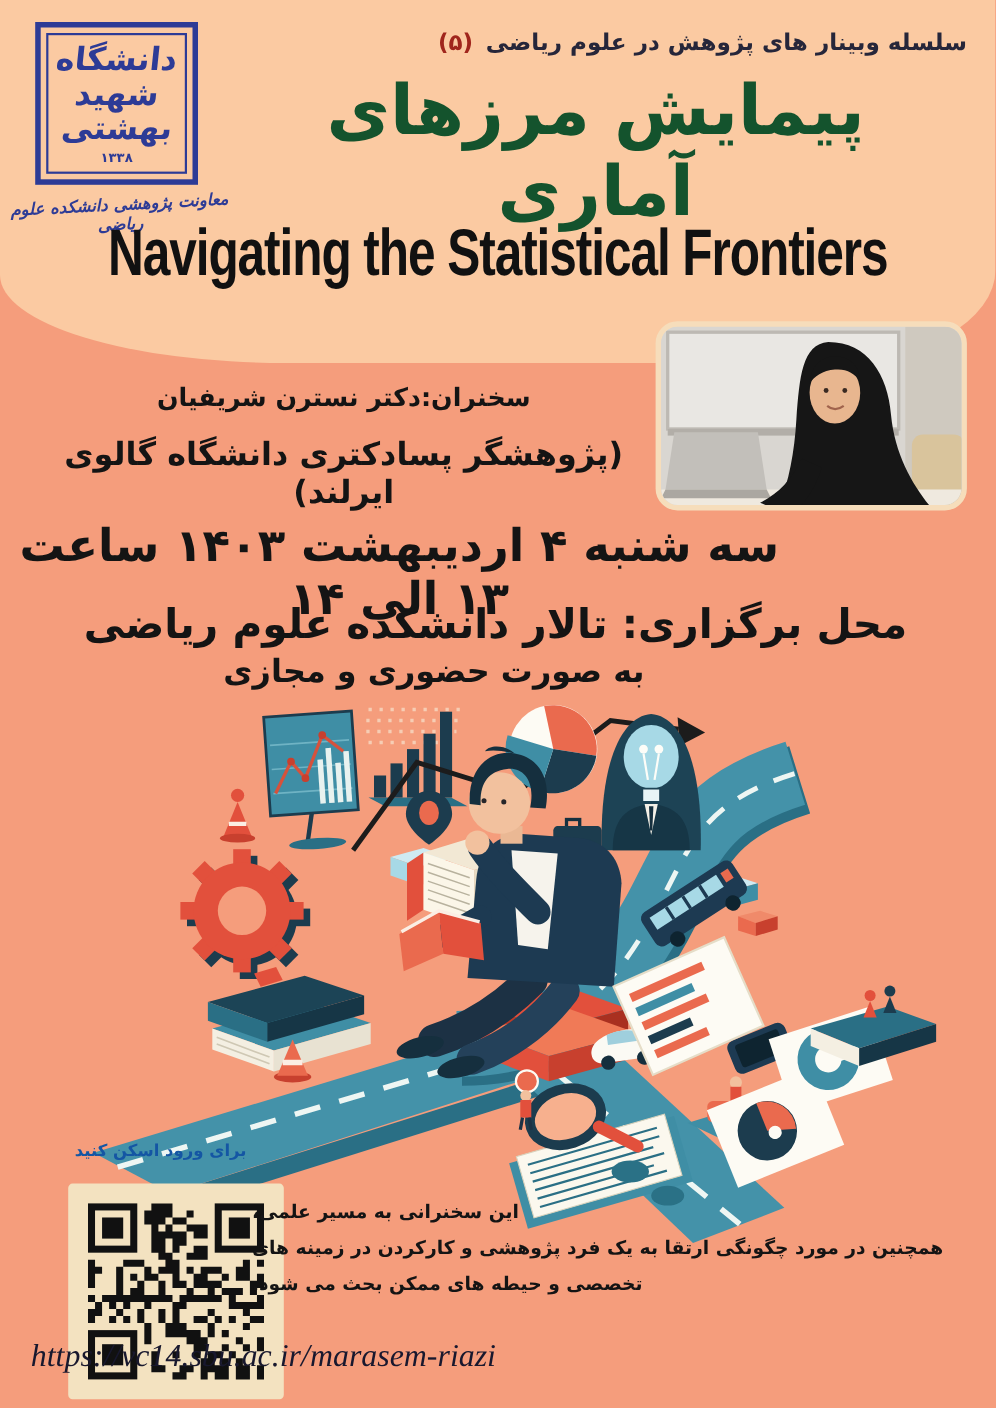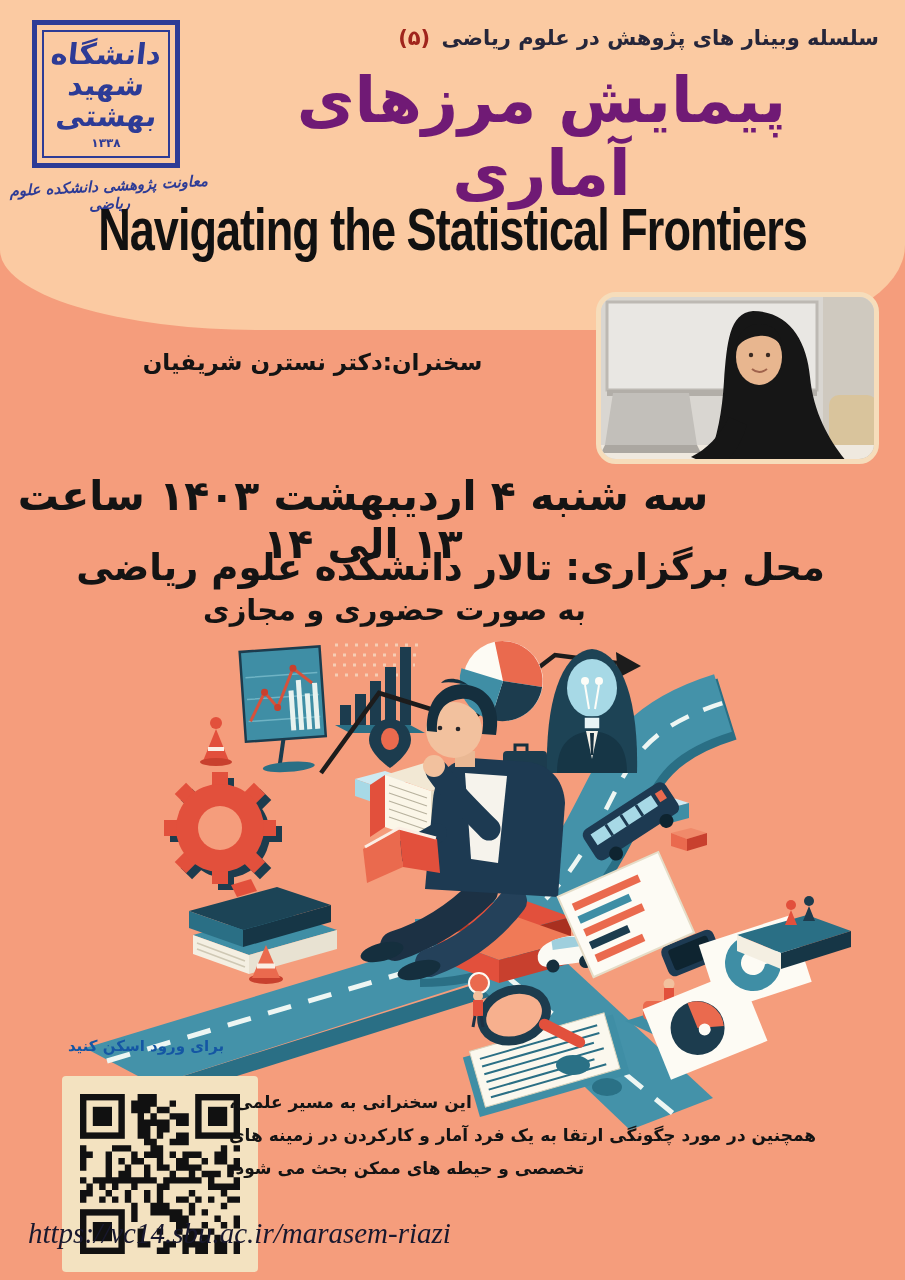--- a/index.html
+++ b/index.html
@@ -13,21 +13,21 @@
   .series-num{color:#a0251c;padding-right:4px;}
   .logo-box{top:20px;left:32px;width:148px;height:148px;border:5px solid #2d3b96;
     box-sizing:border-box;background:#fbcaa2;}
   .logo-inner{position:absolute;inset:5px;border:2px solid #2d3b96;direction:rtl;
     display:flex;flex-direction:column;align-items:center;justify-content:center;color:#2d3b96;}
   .logo-w{font-weight:bold;font-size:29px;line-height:31px;letter-spacing:-2px;transform:skewX(-6deg);}
   .logo-year{font-size:12px;font-weight:bold;margin-top:4px;}
   .dept-line{top:177px;left:0px;width:218px;text-align:center;direction:rtl;
     color:#2d3b96;font-weight:bold;font-style:italic;font-size:15px;transform:rotate(-3deg);}
   .title-fa{top:64px;right:26px;width:675px;text-align:center;direction:rtl;
-    font-size:63px;font-weight:bold;color:#701a75;}
+    font-size:63px;font-weight:bold;color:#14532d;}
   .title-en{top:202px;left:0;width:905px;text-align:center;font-family:"Liberation Sans",sans-serif;
     font-size:46px;font-weight:bold;letter-spacing:-1px;color:#111;transform:scale(0.98,1.3);}
   
   .photo-card{left:596px;top:292px;width:283px;height:172px;border:5px solid #f6ddbb;
     border-radius:20px;box-sizing:border-box;overflow:hidden;background:#d9d6d1;}
   .fa-b{direction:rtl;font-weight:bold;color:#141414;text-align:center;}
   .speaker-block{top:349px;left:40px;width:545px;}
   .speaker-name{font-size:23px;margin-bottom:21px;}
   .speaker-affil{font-size:29px;}
   .date-line{top:472px;left:0;width:726px;font-size:41px;}
@@ -86,20 +86,21 @@
       <circle cx="150" cy="58" r="2.2" fill="#3a2a22"></circle>
       <circle cx="167" cy="58" r="2.2" fill="#3a2a22"></circle>
       <path d="M151 72 Q158 78 166 72" stroke="#a0634c" stroke-width="2" fill="none"></path>
       <path d="M128 120 C118 140 106 152 90 160 L118 172 C134 158 142 142 146 128 Z" fill="#161616"></path>
     </g>
   </svg>
 </div>
 
 <div class="abs fa-b speaker-block">
   <div class="speaker-name">سخنران:دکتر نسترن شریفیان</div>
+  <div class="speaker-affil">(پژوهشگر پسادکتری دانشگاه گالوی ایرلند)</div>
 </div>
 
 <div class="abs fa-b date-line">سه شنبه ۴ اردیبهشت ۱۴۰۳ ساعت ۱۳ الی ۱۴</div>
 <div class="abs fa-b venue-line">محل برگزاری: تالار دانشکده علوم ریاضی</div>
 <div class="abs fa-b mode-line">به صورت حضوری و مجازی</div>
 
 <svg class="abs" style="left:85px;top:633px;" width="780" height="500" viewBox="0 0 780 500">
 
   <g>
     <polygon points="60,455 410,345 410,362 60,472" fill="#2a6f85"></polygon>
@@ -395,17 +396,17 @@
         <rect x="128" y="12.8" width="19.200000000000003" height="19.200000000000003" fill="#111"></rect>
         <rect x="0" y="115.2" width="44.800000000000004" height="44.800000000000004" fill="#111"></rect>
         <rect x="6.4" y="121.60000000000001" width="32" height="32" fill="#f3e2c0"></rect>
         <rect x="12.8" y="128" width="19.200000000000003" height="19.200000000000003" fill="#111"></rect>
       </g>
   </svg>
 </div>
 
 <div class="abs desc-block">
   <div>این سخنرانی به مسیر علمی،</div>
-  <div>همچنین در مورد چگونگی ارتقا به یک فرد آمار و کارکردن در زمینه های</div>
+  <div>همچنین در مورد چگونگی ارتقا به یک فرد پژوهشی و کارکردن در زمینه های</div>
   <div>تخصصی و حیطه های ممکن بحث می شود.</div>
 </div>
 
 <div class="abs url-line">https://vc14.sbu.ac.ir/marasem-riazi</div>
 
 </body></html>

